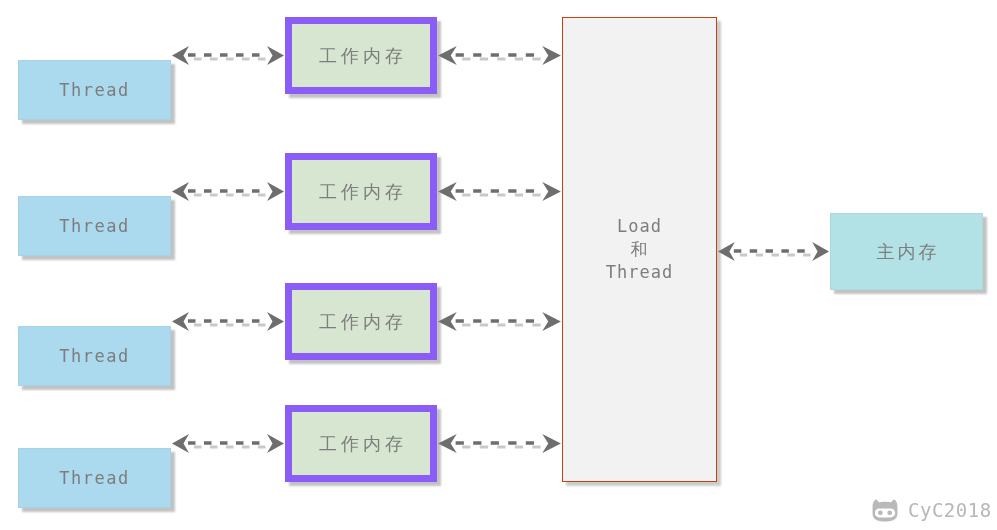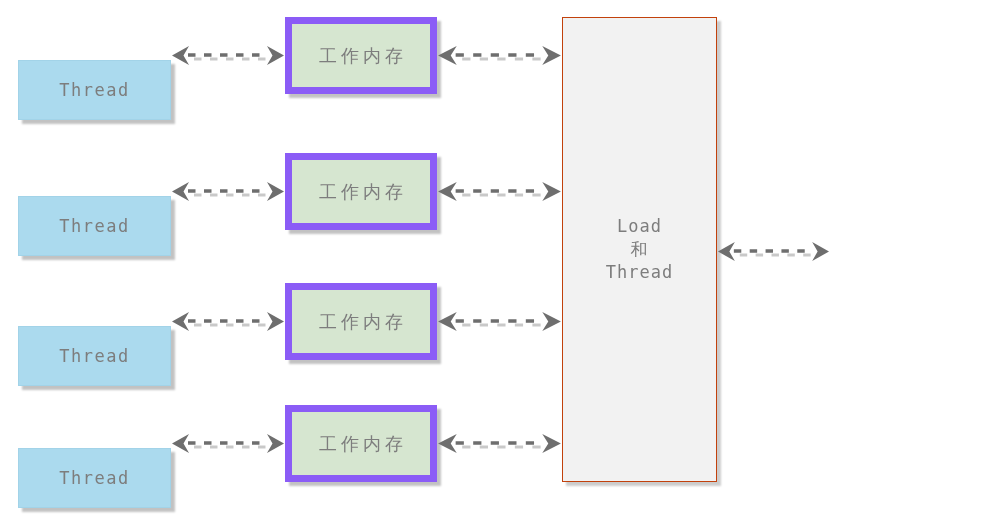--- a/index.html
+++ b/index.html
@@ -167,15 +167,27 @@
   <div class="box bridge-box">
     <div>Load</div>
     <div>和</div>
     <div>Thread</div>
   </div>
 
   <svg class="arrow" style="left:717px;top:240px;width:113px" viewBox="0 0 114 24" preserveAspectRatio="none">
       <use href="#dbl-arrow"></use>
     </svg>
 
+  <div class="box main-box">
+    <span>主内存</span>
+  </div>
 
+  <div class="watermark">
+    <svg width="32" height="27" viewBox="0 0 30 26">
+      <path d="M3,11 C3,7 4,4.5 6.5,3.2 L9.5,6.2 C11.5,5.4 18.5,5.4 20.5,6.2 L23.5,3.2 C26,4.5 27,7 27,11 L27,16.5 C27,22 23,24.5 15,24.5 C7,24.5 3,22 3,16.5 Z" fill="#b9b9b9"></path>
+      <rect x="5.2" y="12" width="19.6" height="8.6" rx="4.3" fill="#ffffff"></rect>
+      <circle cx="10.5" cy="16.2" r="2.3" fill="#b9b9b9"></circle>
+      <circle cx="19.5" cy="16.2" r="2.3" fill="#b9b9b9"></circle>
+    </svg>
+    <span class="watermark-text">CyC2018</span>
+  </div>
 
 </div>
 
 </body></html>

